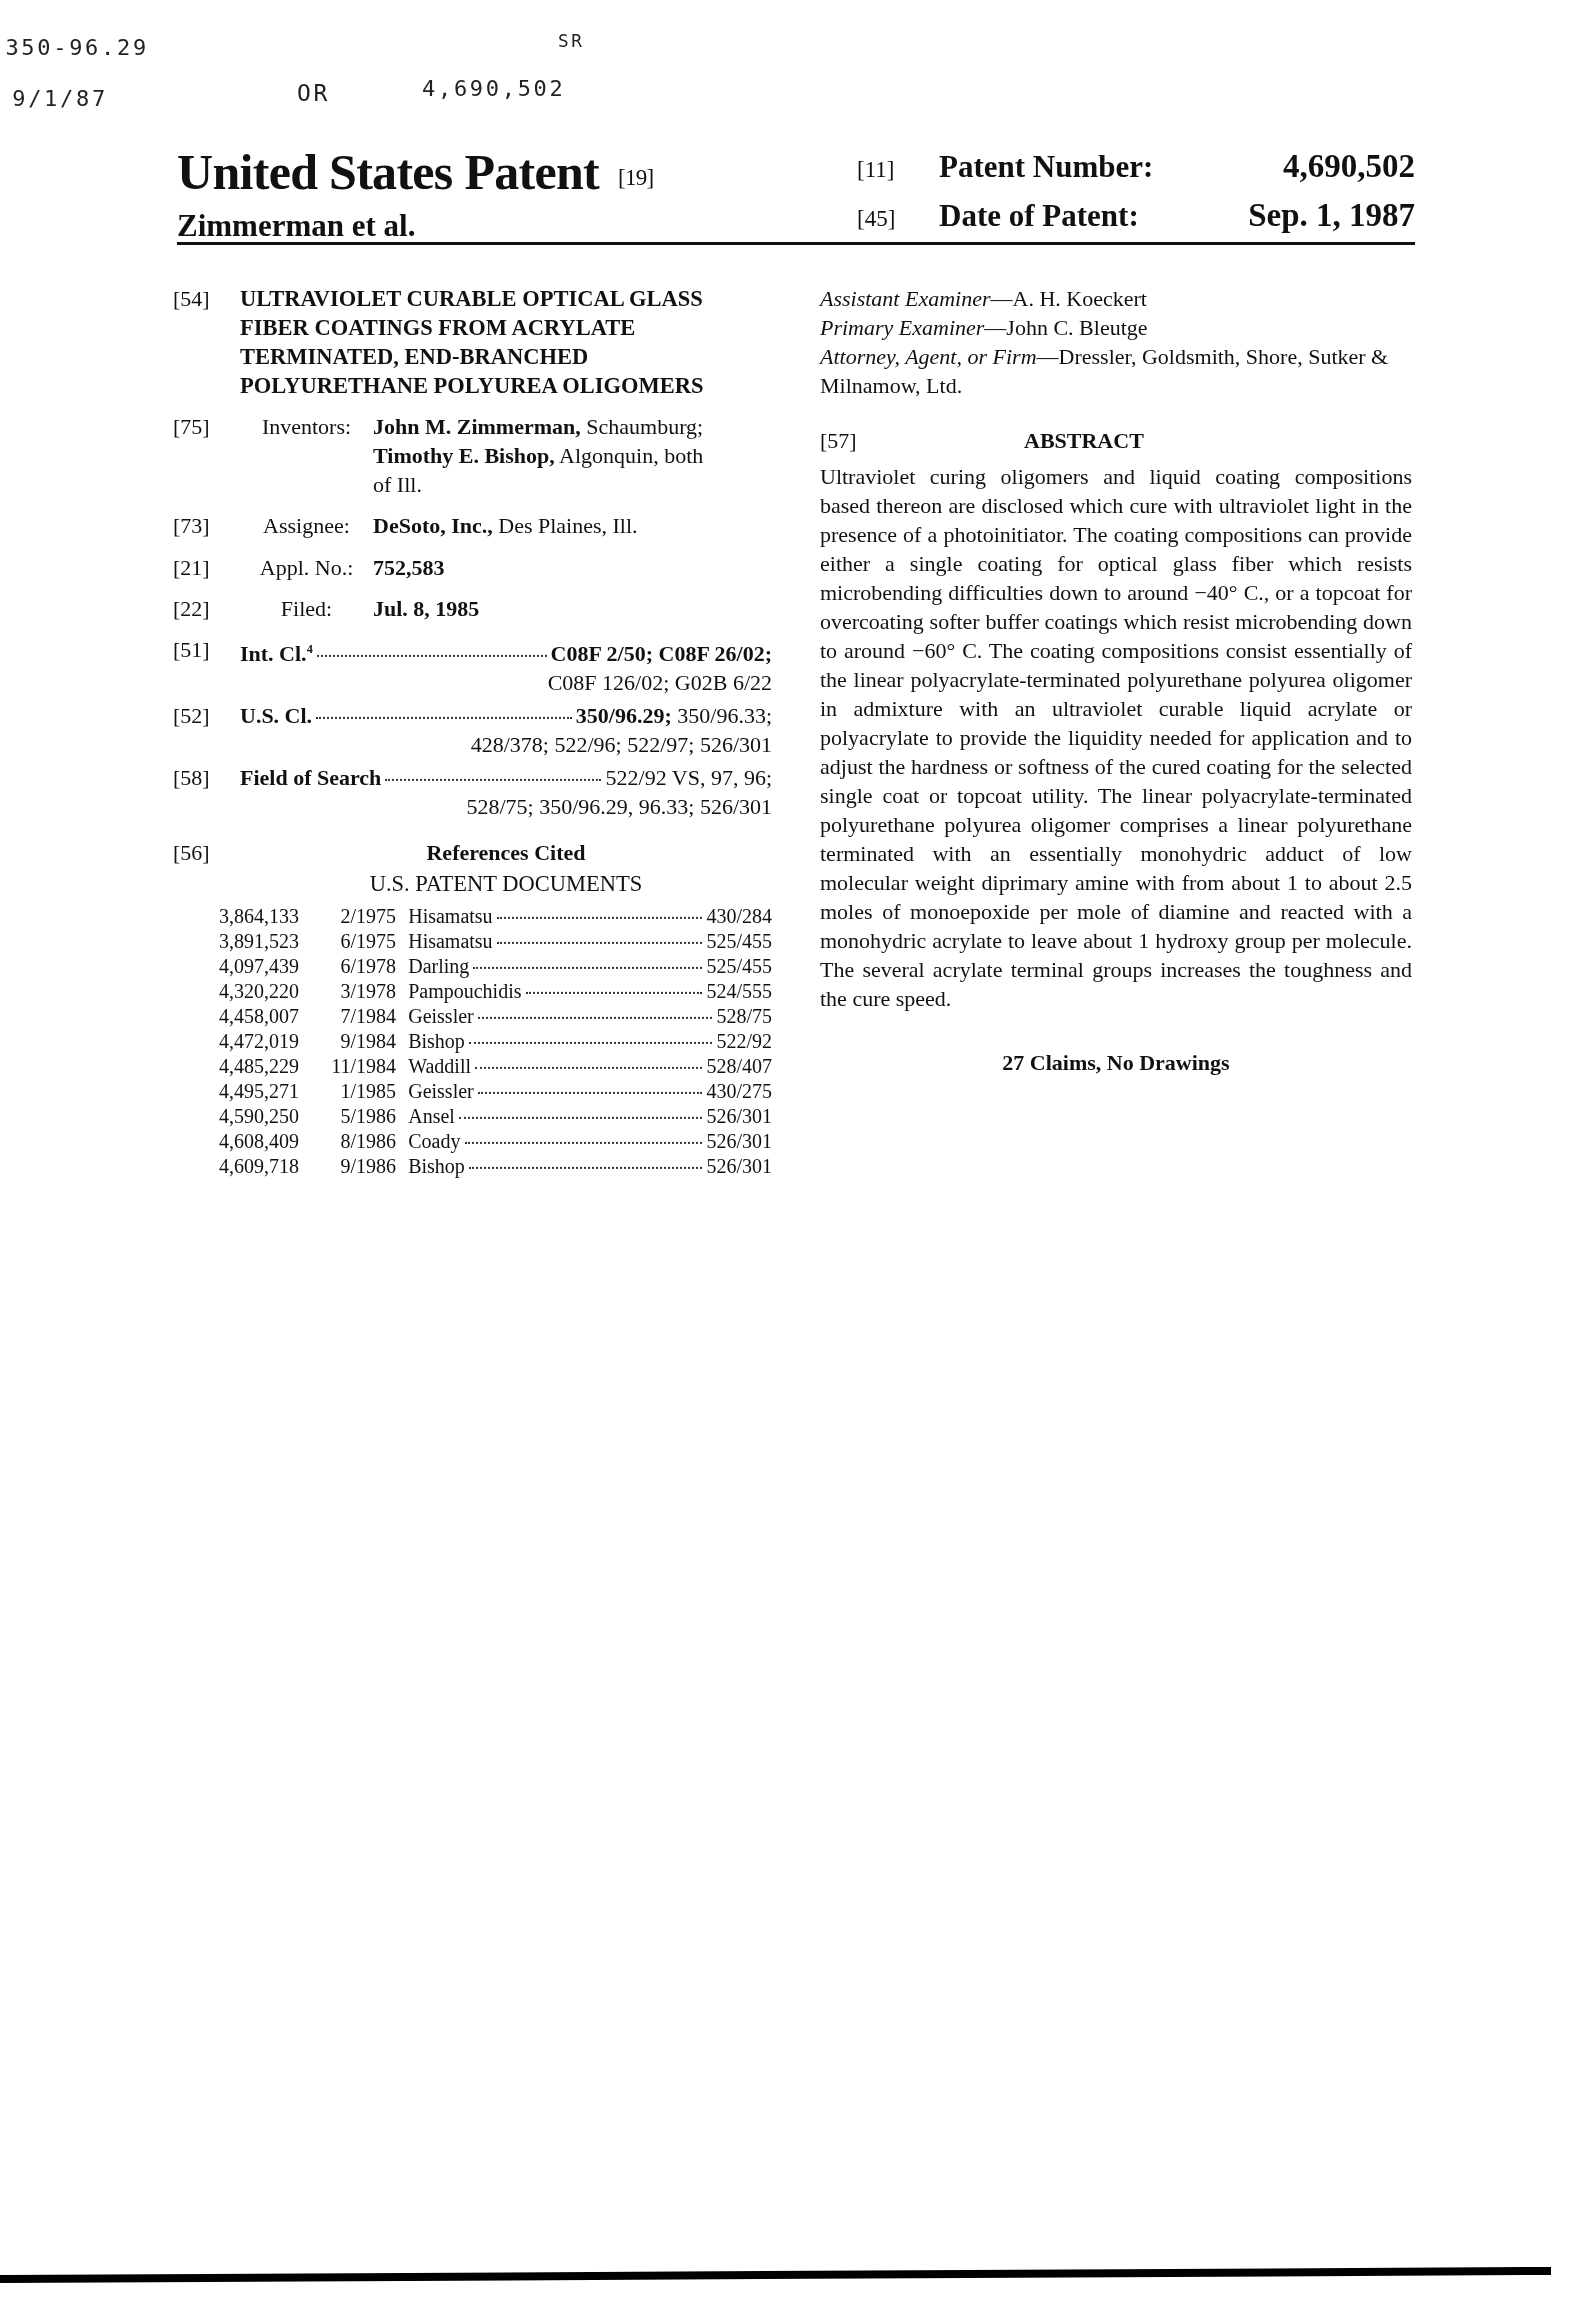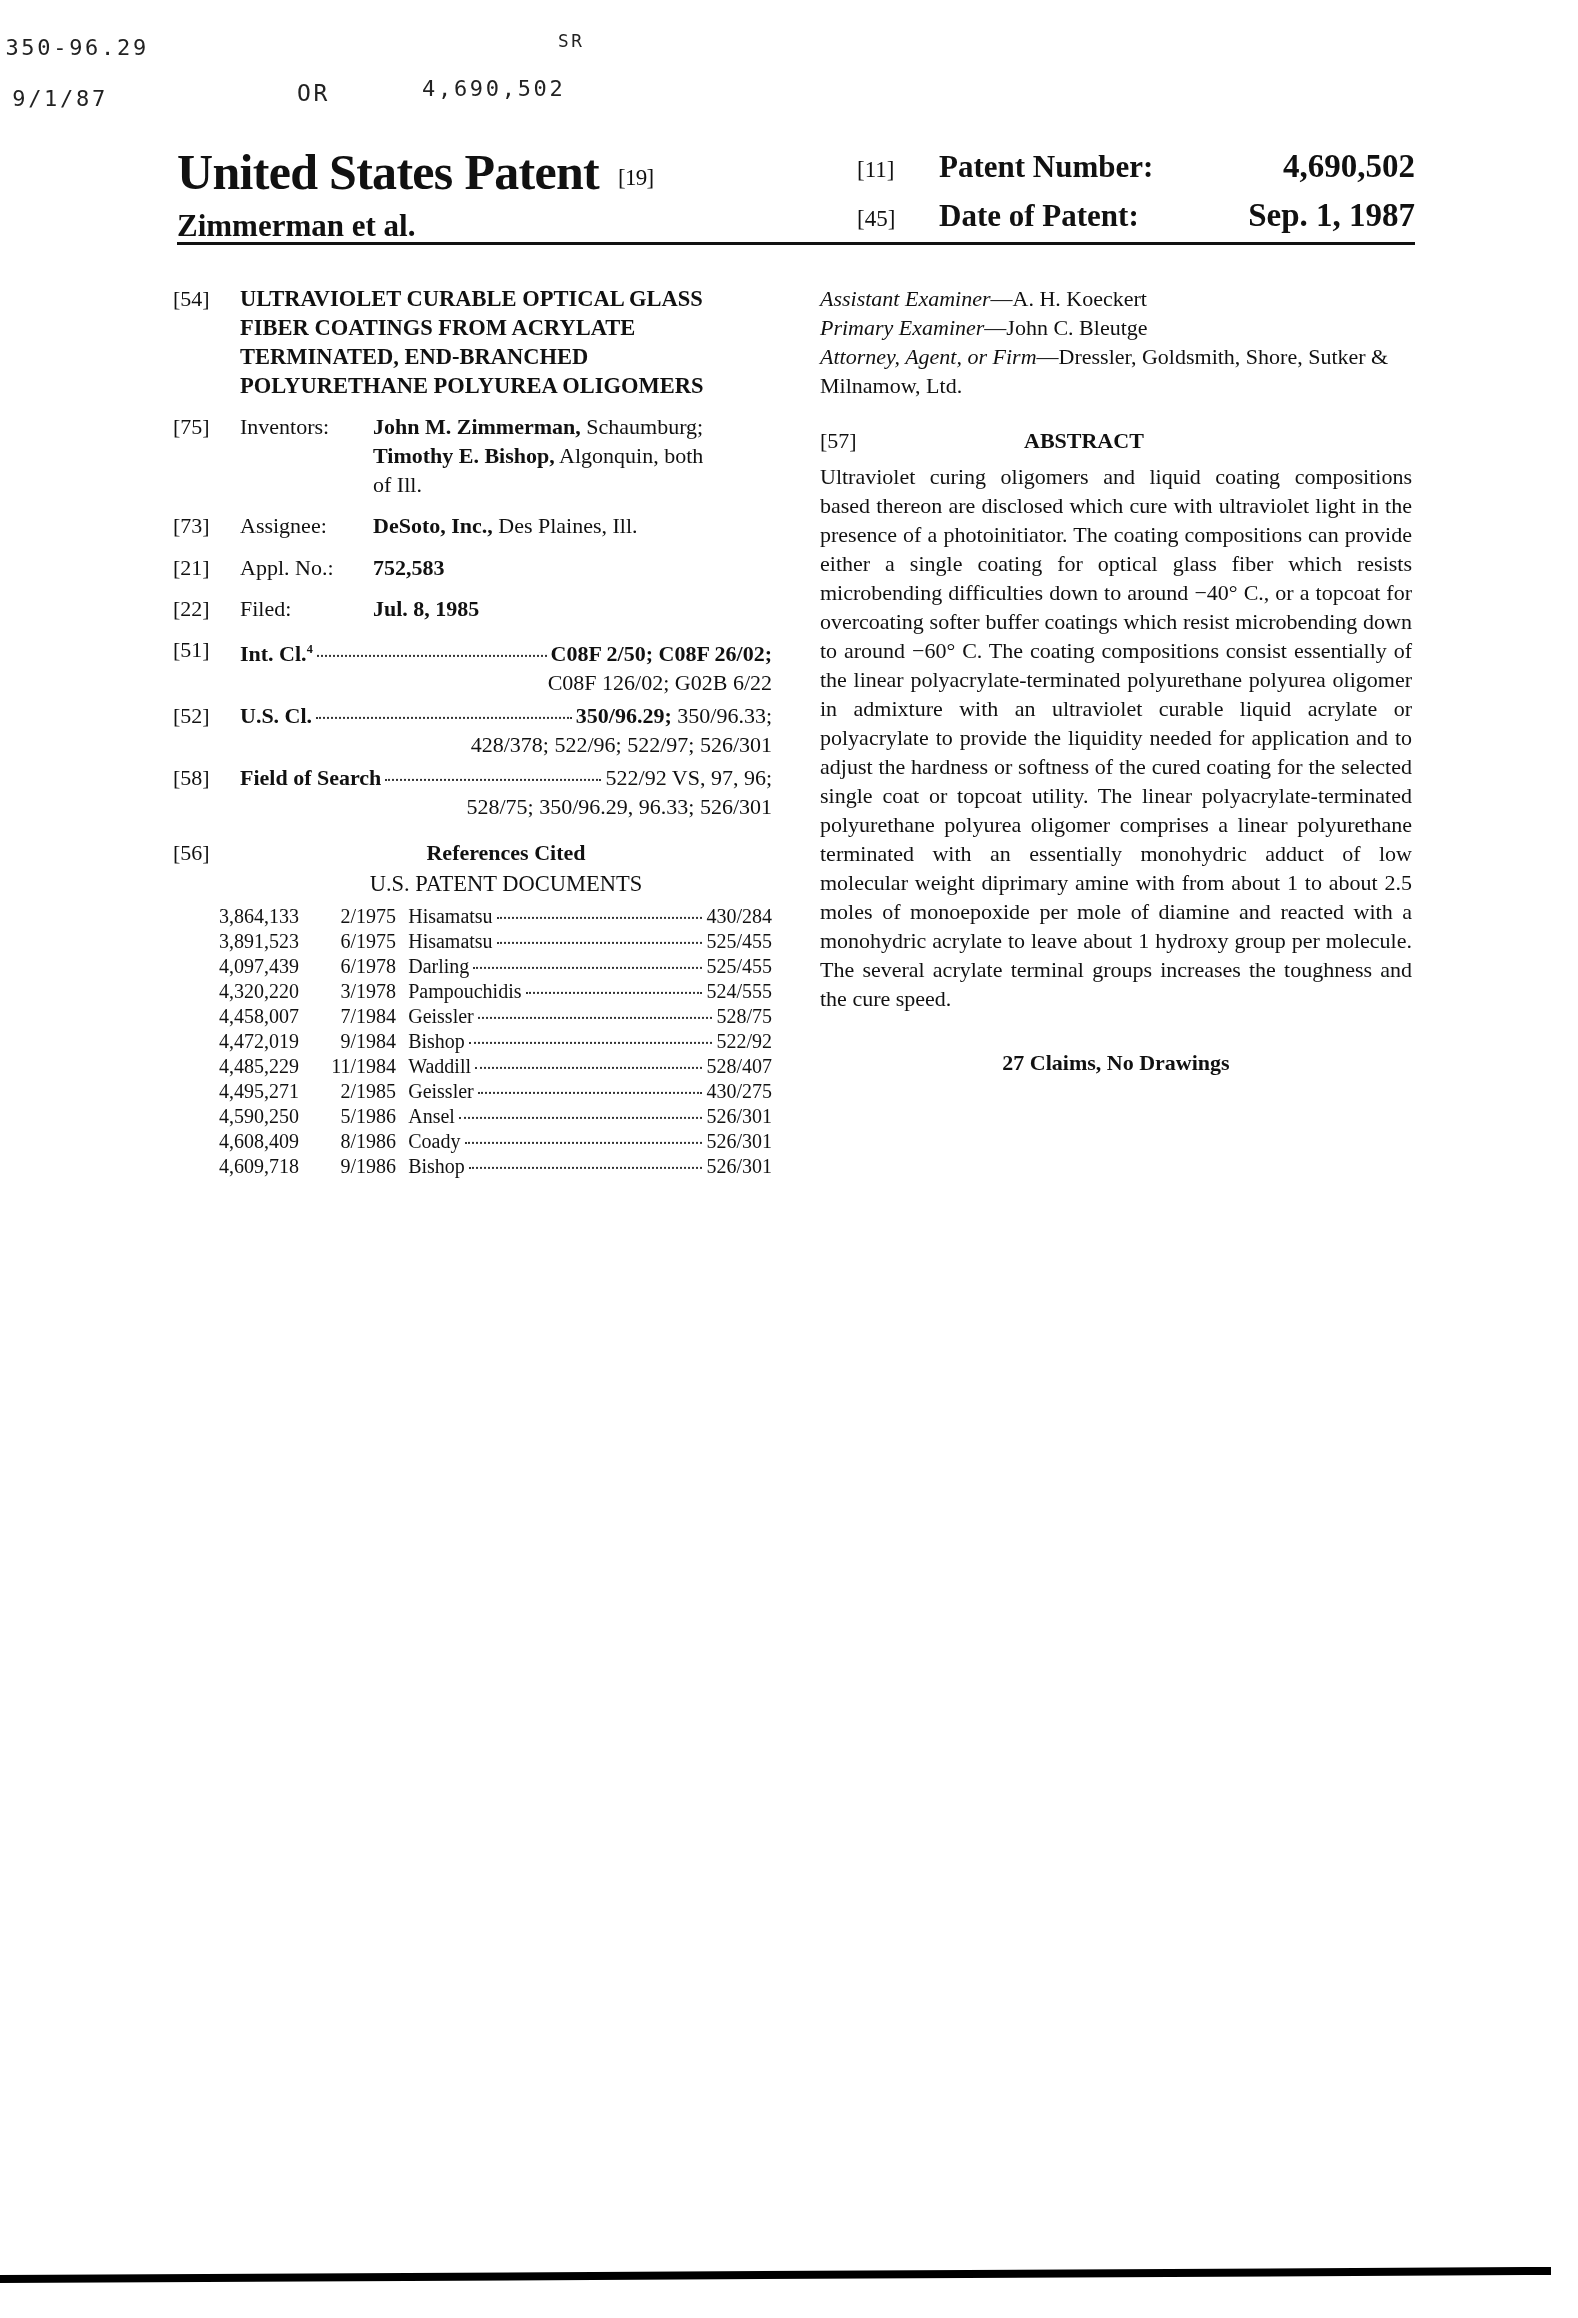--- a/index.html
+++ b/index.html
@@ -15,21 +15,21 @@
     .hdr-right .code { font-size: 23px; width: 82px; }
     .hdr-right .lbl { font-size: 31px; font-weight: bold; flex: 1; }
     .hdr-right .val { font-size: 33px; font-weight: bold; text-align: right; }
     .rule { position: absolute; left: 177px; width: 1238px; height: 3.4px; background: #111; top: 242px; }
 
     .left-col { position: absolute; left: 173px; top: 284px; width: 599px; font-size: 22px; line-height: 29px; }
     .field { display: flex; margin-bottom: 12.2px; }
     .field .code { width: 67px; flex-shrink: 0; }
     .field .body { flex: 1; }
     .title-text { font-weight: bold; text-transform: uppercase; font-size: 22.5px; }
-    .lbl-inline { display: inline-block; width: 133px; }
+    .lbl-inline { display: inline-block; width: 133px; text-align: center; }
     .bold { font-weight: bold; }
     .dotrow { display: flex; align-items: baseline; }
     .dotrow .dots { flex: 1; border-bottom: 2px dotted #333; margin: 0 4.1px; transform: translateY(-4.1px); }
     .rightalign { text-align: right; }
     .center { text-align: center; }
 
     .refs { margin-left: 46px; margin-top: 5.4px; font-size: 20px; line-height: 25px; }
     .ref-row { display: flex; align-items: baseline; }
     .ref-num { width: 95px; }
     .ref-date { width: 82px; text-align: right; padding-right: 12.2px; }
@@ -199,21 +199,21 @@
       </div>
       <div class="ref-row">
         <span class="ref-num">4,485,229</span>
         <span class="ref-date">11/1984</span>
         <span class="ref-name">Waddill</span>
         <span class="ref-dots"></span>
         <span class="ref-cls">528/407</span>
       </div>
       <div class="ref-row">
         <span class="ref-num">4,495,271</span>
-        <span class="ref-date">2/1985</span>
+        <span class="ref-date">1/1985</span>
         <span class="ref-name">Geissler</span>
         <span class="ref-dots"></span>
         <span class="ref-cls">430/275</span>
       </div>
       <div class="ref-row">
         <span class="ref-num">4,590,250</span>
         <span class="ref-date">5/1986</span>
         <span class="ref-name">Ansel</span>
         <span class="ref-dots"></span>
         <span class="ref-cls">526/301</span>

